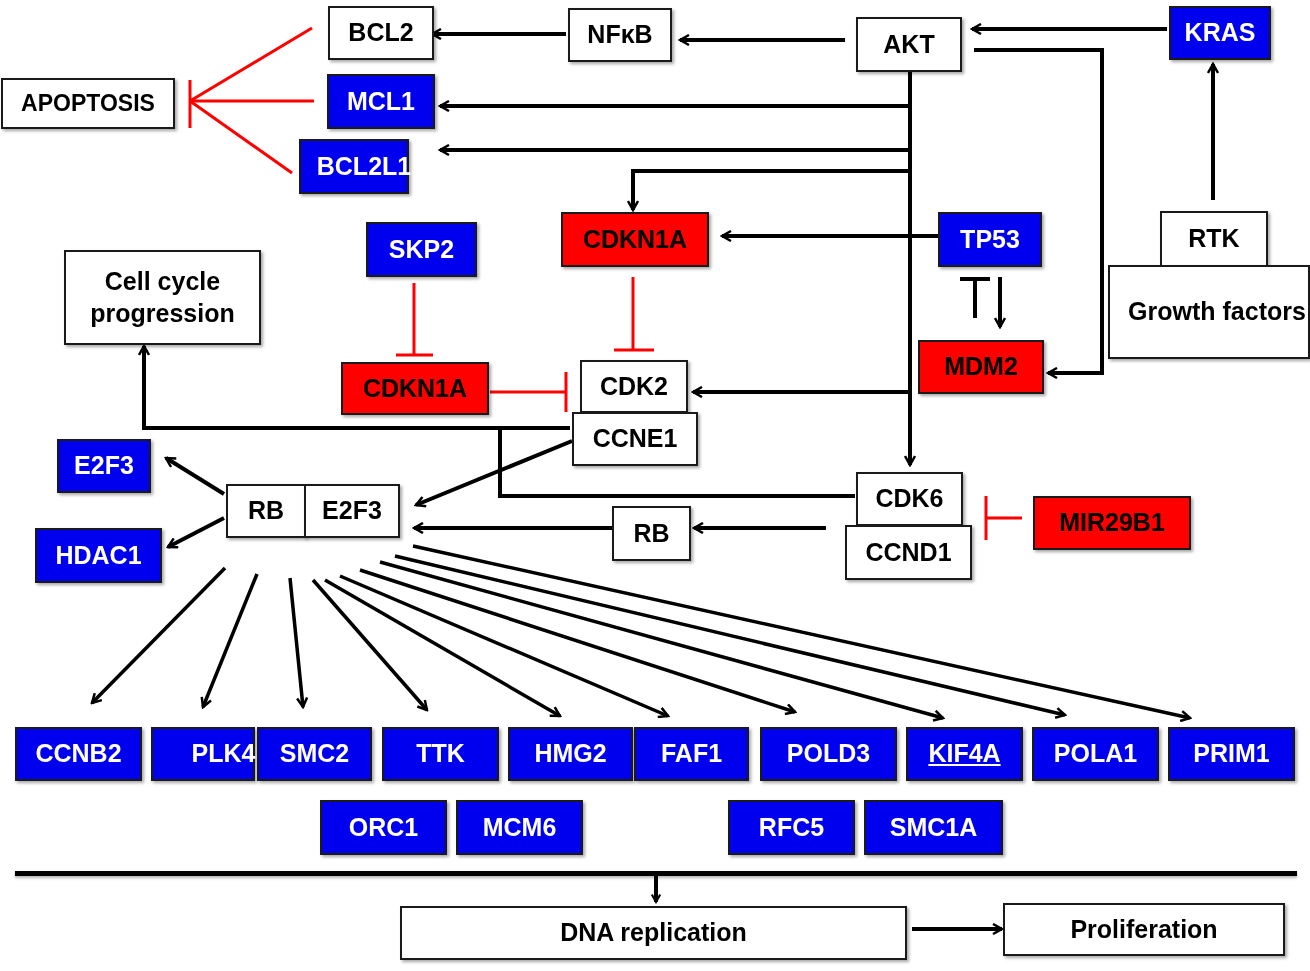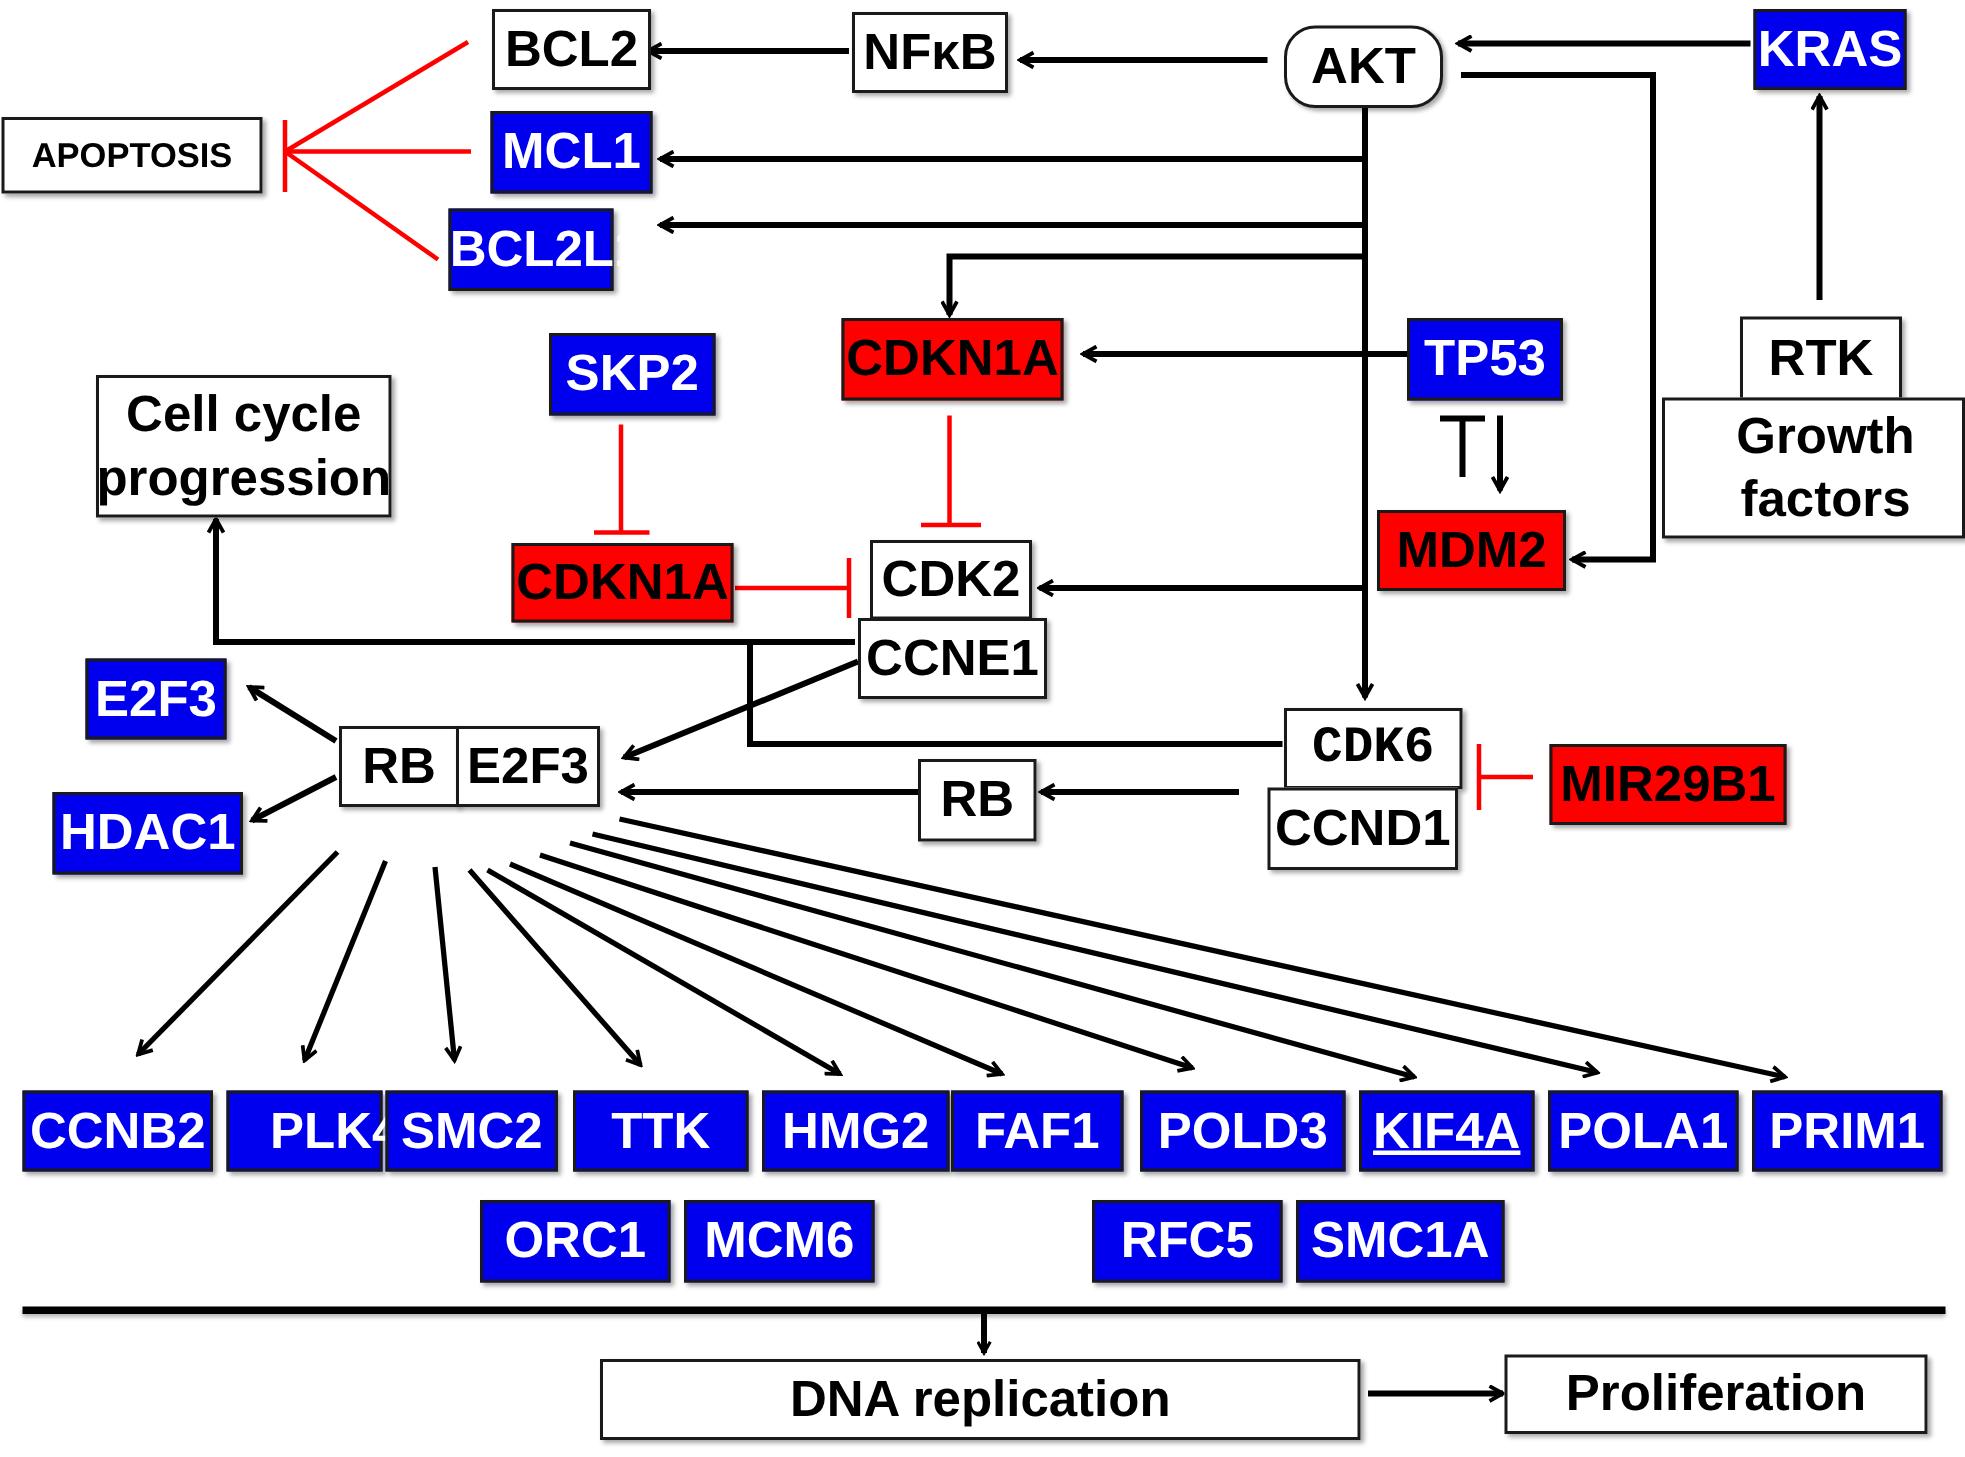--- a/index.html
+++ b/index.html
@@ -1,18 +1,18 @@
 <!DOCTYPE html>
 <html><head>
 <meta charset="utf-8">
 <style>
   html,body{margin:0;padding:0;background:#fff;}
   #canvas{position:relative;width:1310px;height:971px;overflow:hidden;background:#fff;font-family:"Liberation Sans Narrow","Liberation Sans",sans-serif;}
   svg#edges{position:absolute;left:0;top:0;}
-  .node{position:absolute;box-sizing:border-box;display:flex;align-items:center;justify-content:center;text-align:center;font-weight:bold;font-size:34px;line-height:1.25;border:2px solid #1a1a1a;box-shadow:2px 2px 3px rgba(0,0,0,0.35);}
+  .node{position:absolute;box-sizing:border-box;display:flex;align-items:center;justify-content:center;text-align:center;font-weight:bold;font-size:25px;line-height:1.25;border:2px solid #1a1a1a;box-shadow:2px 2px 3px rgba(0,0,0,0.35);}
   .white{background:#fff;color:#000;}
   .blue{background:#0000ee;color:#fff;text-align:right;}
   .red{background:#ff0000;color:#000;}
   .sep{position:absolute;left:15px;top:871px;width:1282px;height:5px;background:#000;box-shadow:0 2px 3px rgba(0,0,0,0.3);}
 </style>
 </head>
 <body>
 
 <div id="canvas">
   <svg id="edges" width="1310" height="971">
@@ -102,21 +102,21 @@
       <line x1="986" y1="496" x2="986" y2="540"></line>
     </g>
   </svg>
 
   <div class="node white" style="left:328px;top:6px;width:106px;height:54px;">
       <span>BCL2</span>
     </div>
   <div class="node white" style="left:568px;top:8px;width:104px;height:54px;">
       <span>NFκB</span>
     </div>
-  <div class="node white" style="left:856px;top:17px;width:106px;height:55px;border-radius:21px;">
+  <div class="node white" style="left:856px;top:17px;width:106px;height:55px;">
       <span>AKT</span>
     </div>
   <div class="node blue" style="left:1169px;top:6px;width:102px;height:54px;">
       <span>KRAS</span>
     </div>
 
   <div class="node white" style="left:1px;top:78px;width:174px;height:51px;font-size:23px;">
       <span>APOPTOSIS</span>
     </div>
   <div class="node blue" style="left:327px;top:74px;width:108px;height:55px;">
@@ -166,21 +166,21 @@
     </div>
   <div class="node white" style="left:304px;top:484px;width:96px;height:54px;">
       <span>E2F3</span>
     </div>
   <div class="node blue" style="left:35px;top:528px;width:127px;height:55px;">
       <span>HDAC1</span>
     </div>
   <div class="node white" style="left:612px;top:506px;width:79px;height:55px;">
       <span>RB</span>
     </div>
-  <div class="node white" style="left:856px;top:472px;width:119px;height:54px;font-family:Liberation Mono, monospace;">
+  <div class="node white" style="left:856px;top:472px;width:107px;height:54px;">
       <span>CDK6</span>
     </div>
   <div class="node white" style="left:845px;top:525px;width:127px;height:55px;">
       <span>CCND1</span>
     </div>
   <div class="node red" style="left:1033px;top:496px;width:158px;height:54px;">
       <span>MIR29B1</span>
     </div>
 
   <div id="row1"></div>

